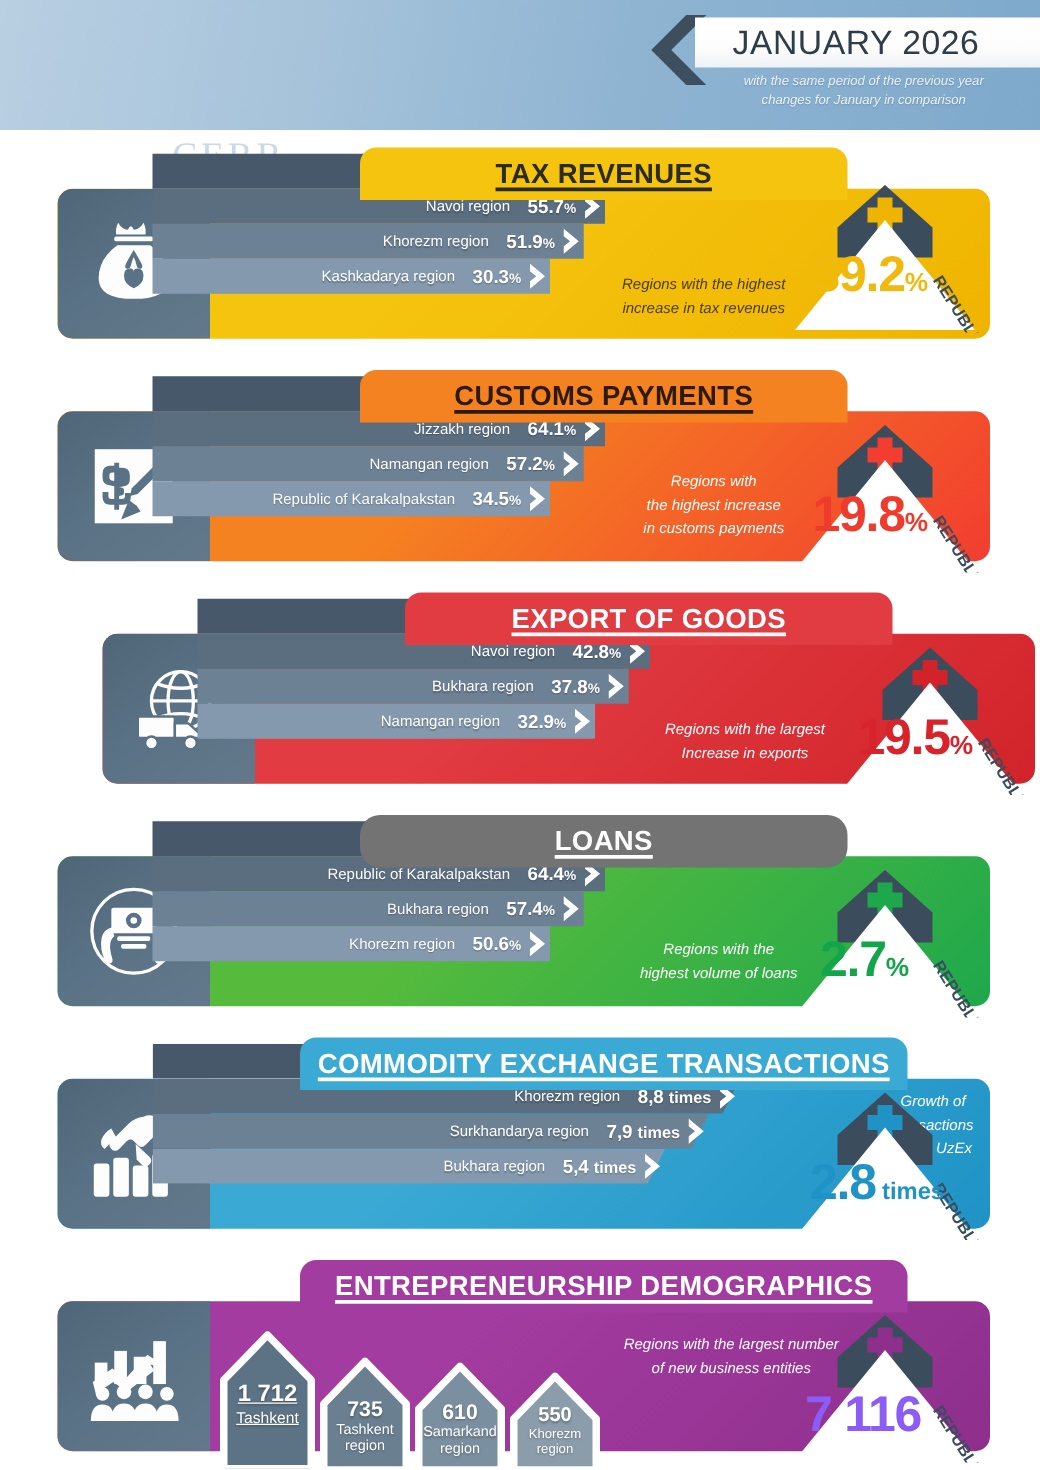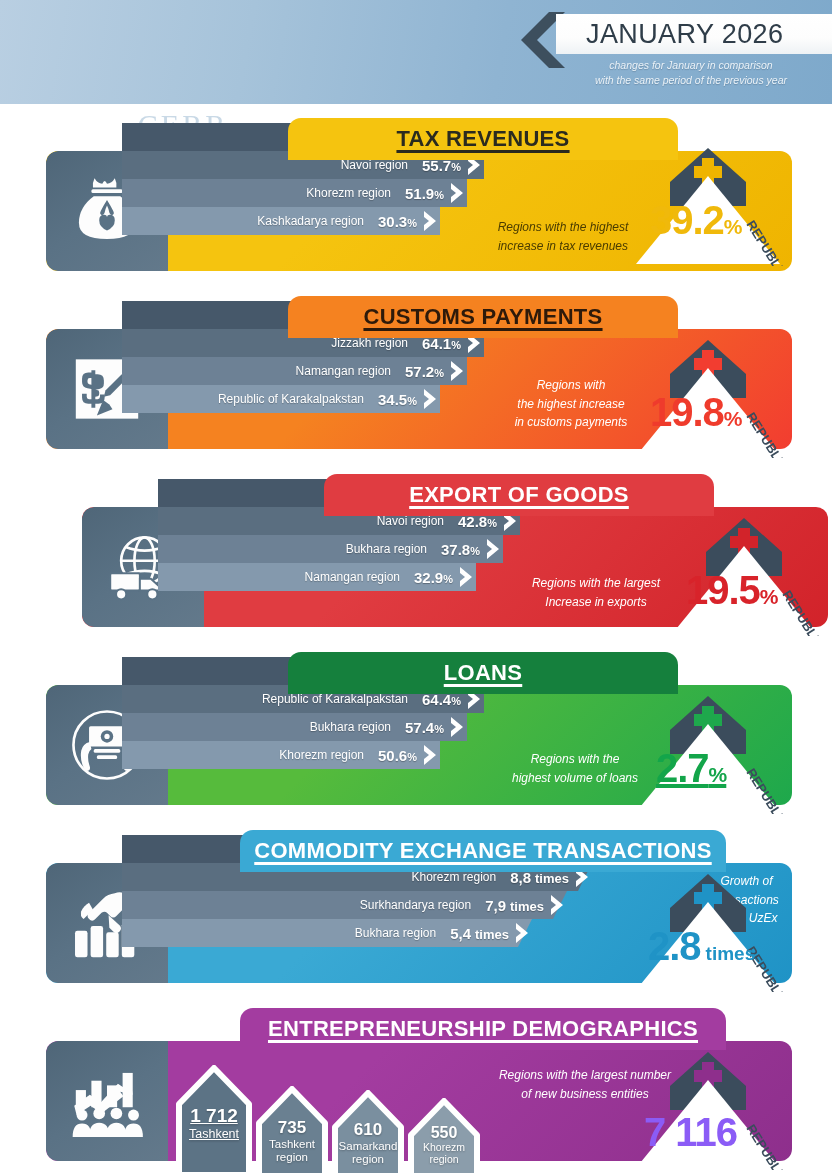--- a/index.html
+++ b/index.html
@@ -152,22 +152,22 @@
 <div class="header">
   <div class="date-arrow">
     <svg viewBox="0 0 46 56" width="46" height="56">
       <path d="M30 0 L2 28 L30 56 L46 56 L18 28 L46 0 Z" fill="#3d4f5e"></path>
     </svg>
   </div>
   <div class="date-strip">
     <span>JANUARY 2026</span>
   </div>
   <div class="date-note">
+    <div>with the same period of the previous year</div>
     <div>changes for January in comparison</div>
-    <div>with the same period of the previous year</div>
   </div>
 </div>
 
 <div class="logo">
   <div class="logo-main">CERR</div>
   <div class="logo-sub">
     <div>CENTER FOR ECONOMIC</div>
     <div>RESEARCH AND REFORMS</div>
   </div>
 </div>
@@ -370,21 +370,21 @@
         <svg viewBox="0 0 160 126">
           <path d="M78 8 L116 42 L116 66 L40 66 L40 42 Z" fill="#3b4c5c"></path>
           <path d="M72 18 h12 v8 h8 v12 h-8 v8 h-12 v-8 h-8 v-12 h8 z" fill="#d2232a"></path>
           <path d="M78 36 L150 124 L6 124 Z" fill="#ffffff"></path>
           <text x="116" y="84" fill="#3b4c5c" font-family="Liberation Sans, sans-serif" font-size="13" font-weight="bold" transform="rotate(58 116 84)">REPUBLIC</text>
         </svg>
       </div>
       <div class="badge-value" style="left: 650px; top: 94px; color: rgb(216, 35, 42); font-size: 40px;"><span>19.5</span><span class="small">%</span></div>
     </div>
     <div class="section" style="top: 652px; height: 160px;">
-      <div class="banner" style="left: 288px; width: 390px; background: #15803d;">
+      <div class="banner" style="left: 288px; width: 390px; background: #737373; border-radius: 16px;">
         <div class="banner-text" style="color: rgb(255, 255, 255);">LOANS</div>
       </div>
       <div class="body-bar" style="background: linear-gradient(135deg, rgb(86, 187, 60) 0%, rgb(86, 187, 60) 40%, rgb(30, 168, 76) 100%);">
         <div class="icon-pane">
           <svg viewBox="0 0 100 100">
       <circle cx="50" cy="50" r="43" fill="none" stroke="#fdfdfd" stroke-width="3.4"></circle>
       <g fill="#fdfdfd">
         <rect x="27" y="26" width="46" height="26" rx="2"></rect>
         <circle cx="50" cy="39" r="8" fill="#5a7285"></circle>
               <circle cx="50" cy="39" r="3.4" fill="#fdfdfd"></circle>
@@ -435,21 +435,21 @@
         <div>highest  volume of loans</div>
       </div>
       <div class="badge" style="left: 630px; top: 36px;">
         <svg viewBox="0 0 160 126">
           <path d="M78 8 L116 42 L116 66 L40 66 L40 42 Z" fill="#3b4c5c"></path>
           <path d="M72 18 h12 v8 h8 v12 h-8 v8 h-12 v-8 h-8 v-12 h8 z" fill="#1ea84c"></path>
           <path d="M78 36 L150 124 L6 124 Z" fill="#ffffff"></path>
           <text x="116" y="84" fill="#3b4c5c" font-family="Liberation Sans, sans-serif" font-size="13" font-weight="bold" transform="rotate(58 116 84)">REPUBLIC</text>
         </svg>
       </div>
-      <div class="badge-value" style="left: 656px; top: 94px; color: rgb(19, 165, 74); font-size: 40px; text-decoration: underline;"><span>2.7</span><span class="small">%</span></div>
+      <div class="badge-value" style="left: 656px; top: 94px; color: rgb(19, 165, 74); font-size: 40px;"><span>2.7</span><span class="small">%</span></div>
     </div>
     <div class="section" style="top: 830px; height: 160px;">
       <div class="banner" style="left: 240px; width: 486px; background: rgb(58, 169, 212);">
         <div class="banner-text" style="color: rgb(255, 255, 255);">COMMODITY EXCHANGE TRANSACTIONS</div>
       </div>
       <div class="body-bar" style="background: linear-gradient(135deg, rgb(58, 169, 212) 0%, rgb(58, 169, 212) 40%, rgb(31, 147, 198) 100%);">
         <div class="icon-pane">
           <svg viewBox="0 0 100 100">
             <g fill="#fdfdfd">
       <path d="M60 12 q9 -4 15 3 q5 6 1 12 l-14 14 q-4 4 -8 0 l-4 -4 q-3 -3 -7 0 l-8 8 q-4 4 -8 0 q-4 -4 0 -8 l18 -18 q6 -6 15 -7z"></path>

